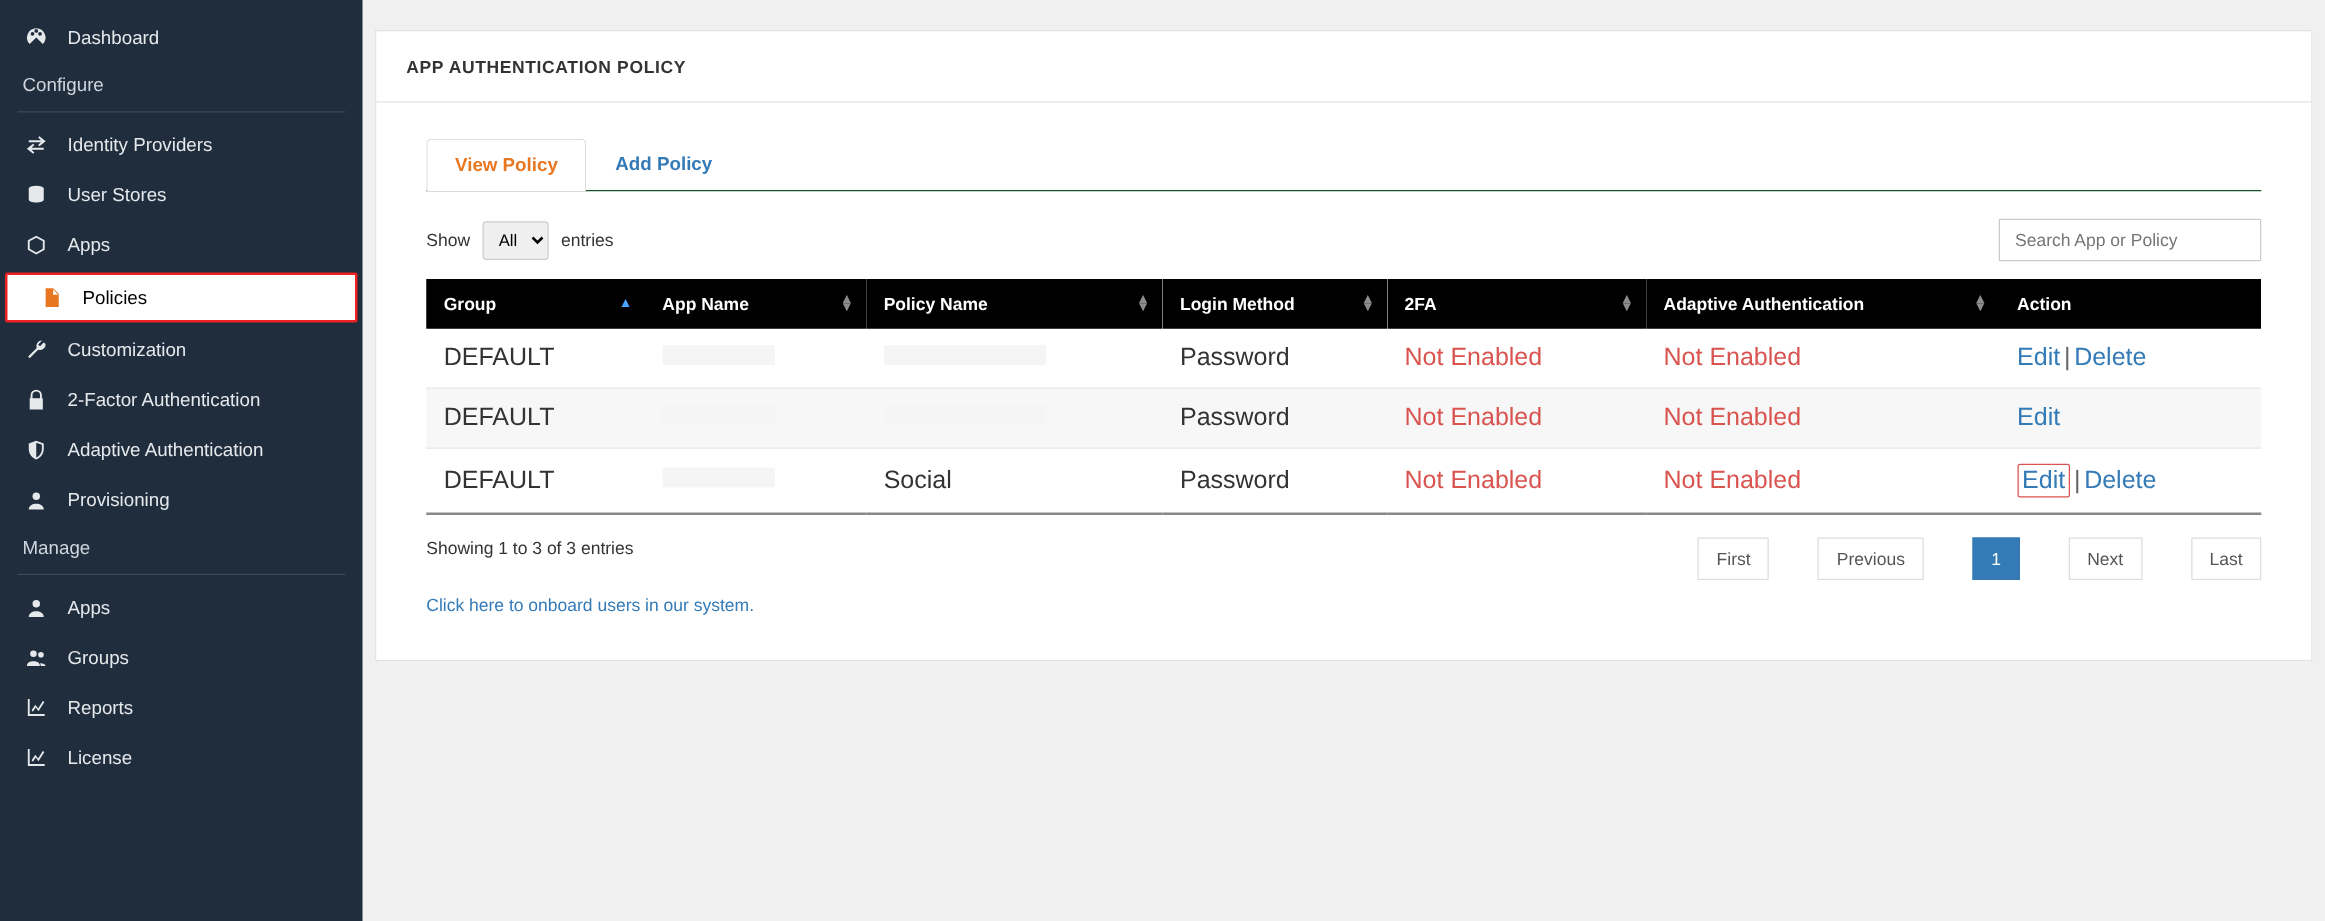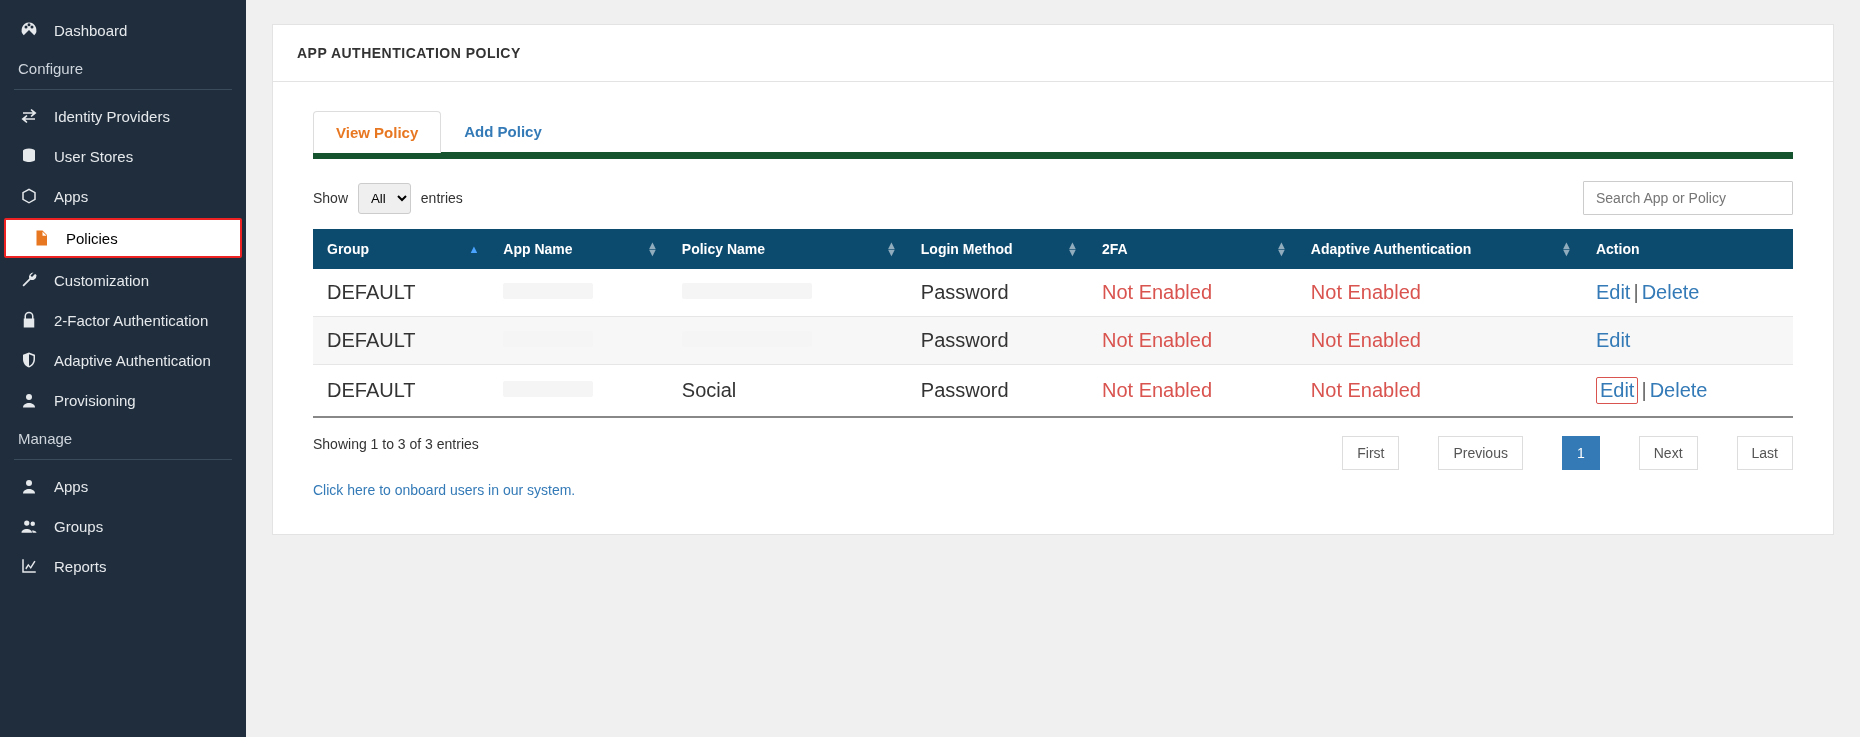--- a/index.html
+++ b/index.html
@@ -1,37 +1,37 @@
 <!DOCTYPE html>
 <html><head>
 <meta charset="utf-8">
 <style>
   * { box-sizing: border-box; margin: 0; padding: 0; }
   body { font-family: Arial, Helvetica, sans-serif; font-size: 14px; background: #f0f0f0; color: #333; }
   .layout { display: flex; min-height: 737px; }
-  .sidebar { width: 246px; background: #1f2d3d; color: #e6e9ec; padding-top: 10px; flex-shrink: 0; }
+  .sidebar { width: 290px; background: #1f2d3d; color: #e6e9ec; padding-top: 10px; flex-shrink: 0; }
   .nav-item { display: flex; align-items: center; gap: 14px; padding: 11px 18px; cursor: pointer; color: #e6e9ec; font-size: 15px; }
   .nav-item .icon-wrap { width: 22px; display: flex; justify-content: center; }
   .nav-item.active { background: #ffffff; color: #000; border: 2px solid #e22; border-radius: 2px; margin: 2px 4px; padding: 9px 24px; }
   .nav-item.active svg { fill: #e87722; }
   .nav-section { padding: 10px 18px 6px; color: #cfd5dc; font-size: 15px; }
   .nav-hr { border: none; border-top: 1px solid #3a4b5c; margin: 6px 14px 6px 14px; }
   .sidebar svg { fill: #e6e9ec; }
-  .main { flex: 1; padding: 24px 26px; }
+  .main { flex: 1; padding: 24px 10px; }
   .panel { background: #fff; border: 1px solid #e3e3e3; }
   .panel-header { padding: 20px 24px; border-bottom: 1px solid #e3e3e3; font-weight: bold; font-size: 14px; letter-spacing: .5px; color: #333; }
   .panel-body { padding: 28px 40px 36px; }
-  .tabs { display: flex; border-bottom: 7px solid #14532d; margin-bottom: 22px; }
+  .tabs { display: flex; border-bottom: 1px solid #14532d; margin-bottom: 22px; }
   .tab { padding: 12px 22px; border: 1px solid transparent; border-bottom: none; cursor: pointer; font-weight: 600; font-size: 15px; color: #337ab7; }
   .tab.active { border-color: #ddd; background: #fff; color: #e87722; border-radius: 4px 4px 0 0; position: relative; top: 1px; }
   .table-controls { display: flex; justify-content: space-between; align-items: center; margin-bottom: 14px; font-size: 14px; }
   .table-controls select { padding: 6px 8px; border: 1px solid #ccc; border-radius: 3px; margin: 0 6px; }
   .search-input { padding: 8px 12px; border: 1px solid #ccc; border-radius: 1px; width: 210px; font-size: 14px; }
   table.data { width: 100%; border-collapse: collapse; }
-  table.data thead th { background: #0c4a6e; color: #fff; text-align: left; padding: 12px 14px; font-size: 14px; font-weight: 600; position: relative; }
+  table.data thead th { background: #000000; color: #fff; text-align: left; padding: 12px 14px; font-size: 14px; font-weight: 600; position: relative; }
   .sort-arrow { position: absolute; right: 10px; top: 50%; transform: translateY(-50%); opacity: .55; font-size: 11px; line-height: 7px; text-align: center; }
   .sort-arrow.asc { color: #4aa3ff; opacity: 1; }
   table.data tbody td { padding: 12px 14px; border-bottom: 1px solid #e6e6e6; font-size: 20px; vertical-align: middle; }
   table.data tbody tr:nth-child(odd) { background: #fff; }
   table.data tbody tr:nth-child(even) { background: #f7f7f7; }
   table.data tbody tr:last-child td { border-bottom: 2px solid #888; }
   .red { color: #d9534f; }
   .link { color: #337ab7; cursor: pointer; }
   .link-sep { color: #666; padding: 0 3px; }
   .redacted { display: inline-block; height: 16px; background: #f5f5f5; border-radius: 2px; }
@@ -150,20 +150,28 @@
           <span>Groups</span>
         </div>
         <div class="nav-item">
           <span class="icon-wrap">
             <svg width="18" height="18" viewBox="0 0 24 24">
               <path d="M3 3v18h18v-2H5V3H3zm4 12l4-6 3 4 5-8 1.7 1-6.3 10-3-4-3 4.5L7 15z"></path>
             </svg>
           </span>
           <span>Reports</span>
         </div>
+        <div class="nav-item">
+          <span class="icon-wrap">
+            <svg width="18" height="18" viewBox="0 0 24 24">
+              <path d="M3 3v18h18v-2H5V3H3zm4 12l4-6 3 4 5-8 1.7 1-6.3 10-3-4-3 4.5L7 15z"></path>
+            </svg>
+          </span>
+          <span>License</span>
+        </div>
       </div>
   </aside>
 
   <main class="main">
     <div class="panel">
       <div class="panel-header">APP AUTHENTICATION POLICY</div>
       <div class="panel-body">
         <div class="tabs">
           <div class="tab active">View Policy</div>
           <div class="tab">Add Policy</div>

